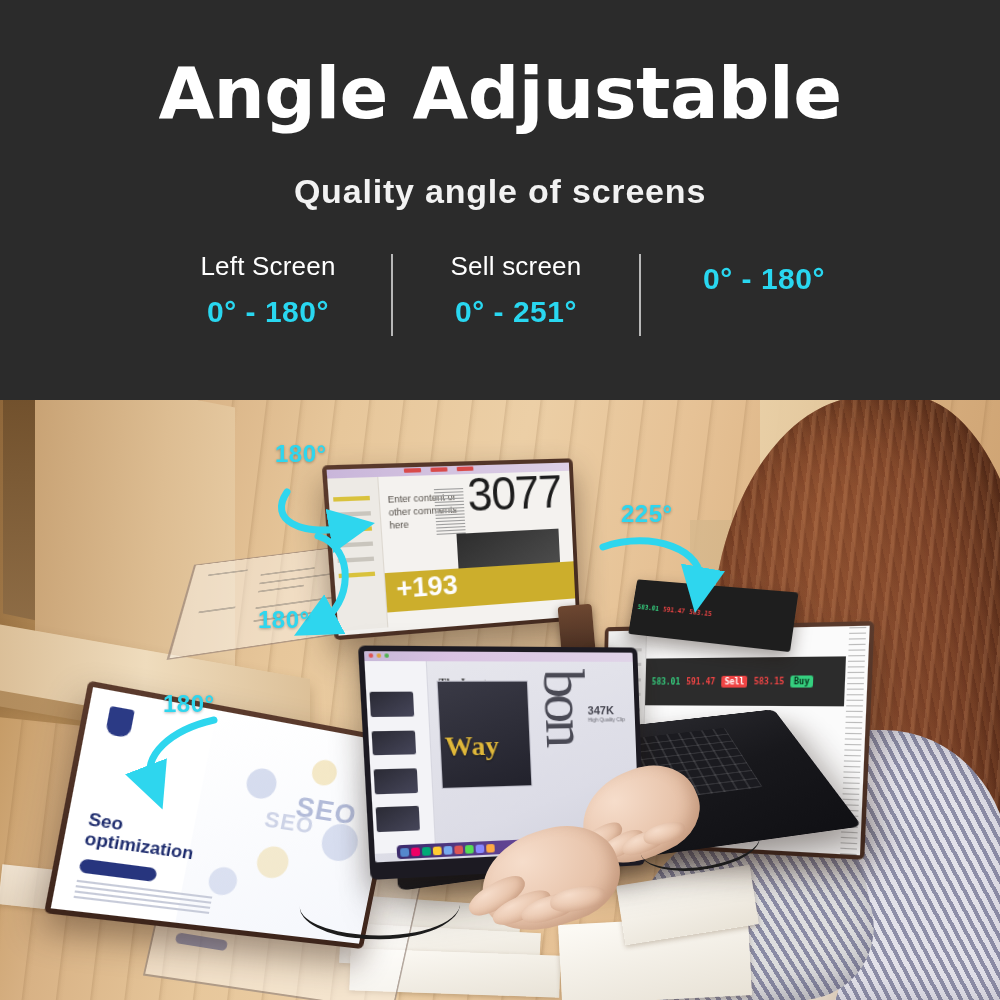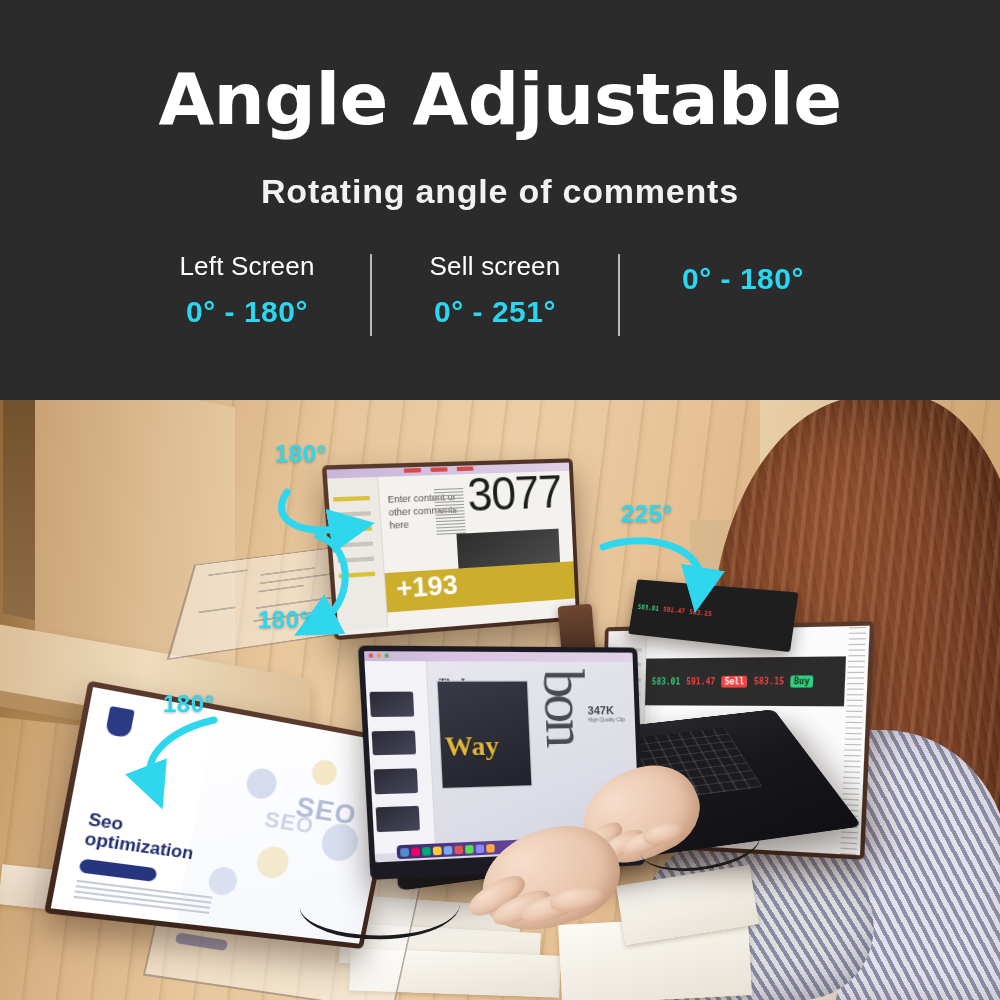--- a/index.html
+++ b/index.html
@@ -9,35 +9,35 @@
     background:#2b2b2b;
     position:relative;
   }
 
   
   #header {
     position:absolute; left:0; top:0; width:1000px; height:400px;
     background:#2b2b2b; overflow:hidden;
   }
   #title {
-    position:absolute; left:0; top:62px; width:1000px;
+    position:absolute; left:0; top:56px; width:1000px;
     text-align:center;
     font-size:72px; font-weight:bold; color:#ffffff;
     letter-spacing:-0.5px; line-height:1.05;
     font-family:"DejaVu Sans", sans-serif;
   }
   #subtitle {
     position:absolute; left:0; top:172px; width:1000px;
     text-align:center;
     font-size:34px; font-weight:bold; color:#f2f2f2;
     letter-spacing:0.8px;
     font-family:"Liberation Sans", sans-serif;
   }
   #spec-row {
-    position:absolute; left:55px; top:250px; width:880px; height:100px;
+    position:absolute; left:76px; top:250px; width:880px; height:100px;
     display:flex; align-items:flex-start; justify-content:center;
   }
   .spec-cell {
     flex:0 0 246px; text-align:center;
     display:flex; flex-direction:column; align-items:center;
   }
   .spec-label {
     font-size:26px; color:#ffffff; font-weight:normal;
     letter-spacing:0.2px; line-height:1.25;
     font-family:"Liberation Sans", sans-serif;
@@ -468,21 +468,21 @@
   .ann-b { left:258px; top:206px; }  
   .ann-c { left:163px; top:290px; }  
   .ann-d { left:621px; top:100px;text-align:right; }  
   .arrow-svg { position:absolute; overflow:visible; pointer-events:none; }
 </style>
 </head>
 <body>
 
 <div id="header">
   <div id="title">Angle Adjustable</div>
-  <div id="subtitle">Rotating angle of comments</div>
+  <div id="subtitle">Quality angle of screens</div>
 
   <div id="spec-row">
     <div class="spec-cell">
       <div class="spec-label">Left Screen</div>
       <div class="spec-value">0° - 180°</div>
     </div>
     <div class="spec-div"></div>
     <div class="spec-cell">
       <div class="spec-label">Sell screen</div>
       <div class="spec-value">0° - 251°</div>

